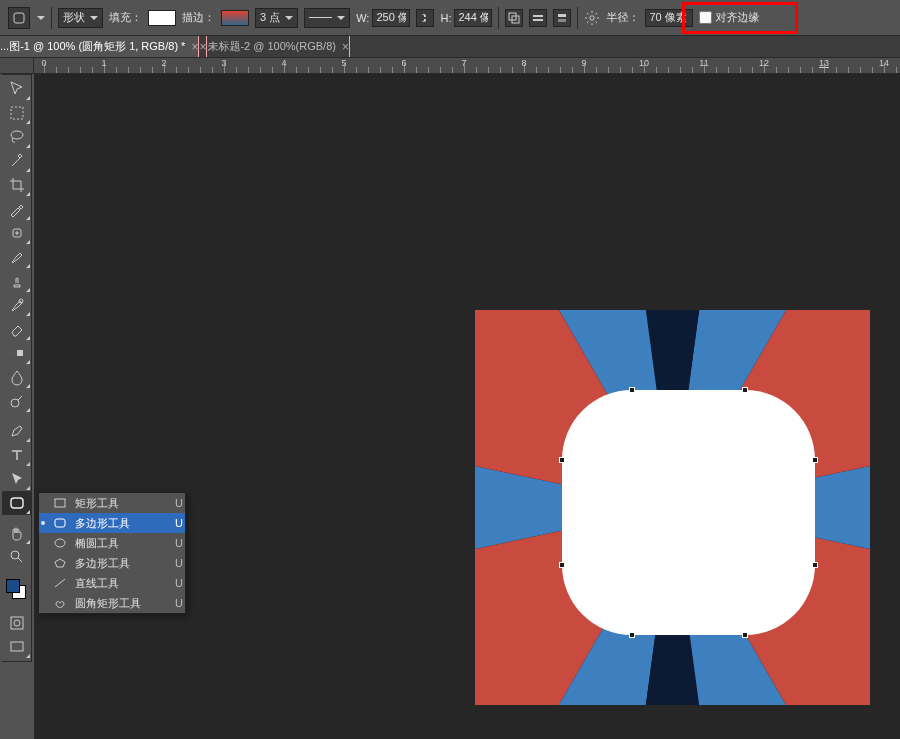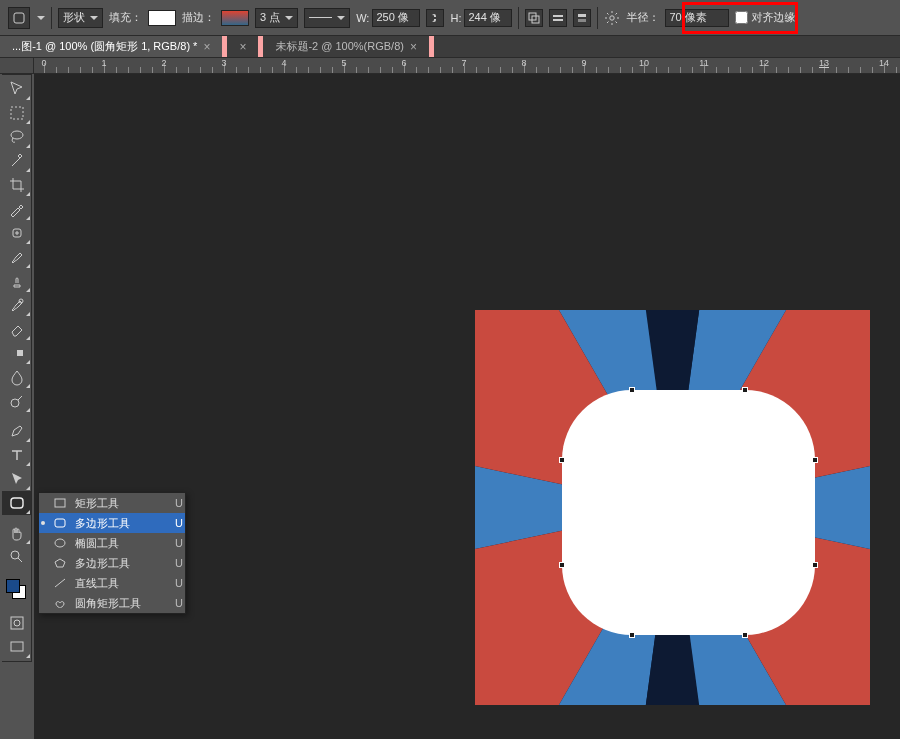--- a/index.html
+++ b/index.html
@@ -10,30 +10,30 @@
     .tool-preset { width: 22px; height: 22px; background: #3a3a3a; border: 1px solid #222; display:flex; align-items:center; justify-content:center; }
     .tool-preset svg { width:14px; height:14px; }
     .dropdown-arrow { width:0; height:0; border-left:4px solid transparent; border-right:4px solid transparent; border-top:4px solid #ccc; margin-left:1px; }
     .combo { display:flex; align-items:center; background:#3a3a3a; border:1px solid #222; height:20px; padding:0 4px; gap:4px; }
     .combo-text { }
     .swatch { width:28px; height:16px; border:1px solid #222; }
     .swatch.white { background:#fff; }
     .swatch.stroke { background: linear-gradient(135deg, #fff 0 45%, #f00 45% 55%, #fff 55% 100%); position:relative; }
     .swatch.stroke::after{content:"";position:absolute;inset:0;background:linear-gradient(to bottom,#d43,#368);}
     .num-field { display:flex; align-items:center; gap:3px; }
-    .num-input { background:#3a3a3a; border:1px solid #222; color:#e0e0e0; width:48px; height:18px; font-size:11px; padding:0 3px; }
+    .num-input { background:#3a3a3a; border:1px solid #222; color:#e0e0e0; width:38px; height:18px; font-size:11px; padding:0 3px; }
     .mini-btn { width:18px; height:18px; background:#3a3a3a; border:1px solid #222; display:flex; align-items:center; justify-content:center; }
     .mini-btn svg { width:12px; height:12px; }
     .gear { width:16px; height:16px; }
     .divider-v { width:1px; height:22px; background:#2a2a2a; }
     .highlight-red { position:absolute; border:3px solid #f00; pointer-events:none; }
     
     
     .tabs-bar { height: 22px; background: #3c3c3c; display:flex; align-items:center; font-size:11px; color:#bbb; border-bottom:1px solid #2a2a2a; }
-    .tab { height:100%; display:flex; align-items:center; padding:0 12px; gap:6px; border-right:5px solid #fca5a5; }
+    .tab { height:100%; display:flex; align-items:center; padding:0 0; gap:6px; border-right:1px solid #fca5a5; }
     .tab.active { background:#535353; color:#fff; }
     .tab-close { color:#aaa; font-size:12px; }
     
     
     .ruler-h { position:absolute; left:34px; right:0; height:16px; background:#4b4b4b; border-bottom:1px solid #2a2a2a; display:flex; align-items:flex-end; font-size:9px; color:#ccc; }
     .ruler-h .tick { position:absolute; bottom:0; border-left:1px solid #888; height:6px; }
     .ruler-h .tick.major { height:10px; }
     .ruler-h .label { position:absolute; top:0; transform:translateX(-50%); }
     
     .workspace { position:absolute; top:58px; left:0; right:0; bottom:0; }
@@ -133,21 +133,21 @@
         <line x1="8" y1="13" x2="8" y2="15"></line>
         <line x1="1" y1="8" x2="3" y2="8"></line>
         <line x1="13" y1="8" x2="15" y2="8"></line>
         <line x1="3" y1="3" x2="4.5" y2="4.5"></line>
         <line x1="11.5" y1="11.5" x2="13" y2="13"></line>
         <line x1="3" y1="13" x2="4.5" y2="11.5"></line>
         <line x1="11.5" y1="4.5" x2="13" y2="3"></line>
       </g>
     </svg>
   <span>半径：</span>
-  <input class="num-input" style="width: 64px;" value="70 像素">
+  <input class="num-input" style="width: 48px;" value="70 像素">
   <label style="display:flex;align-items:center;gap:3px">
     <input type="checkbox" style="">
     <span>对齐边缘</span>
   </label>
 </div>
 
 <div class="tabs-bar">
   <div class="tab active">
     <span>...图-1 @ 100% (圆角矩形 1, RGB/8) *</span>
     <span class="tab-close">×</span>

